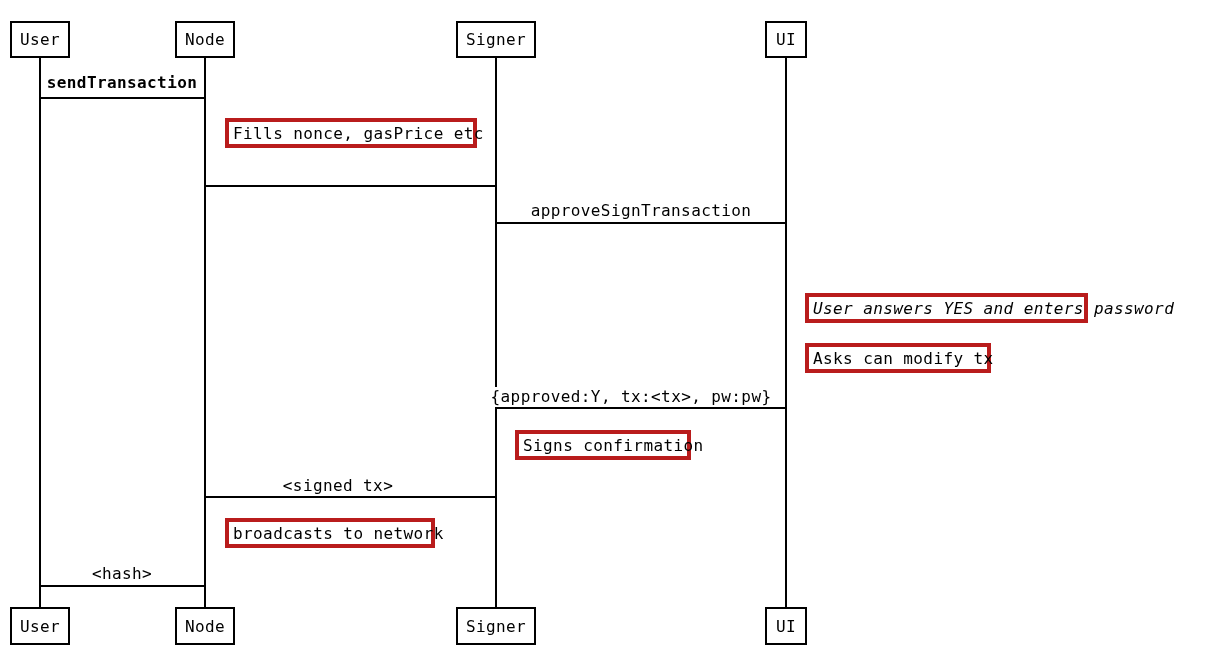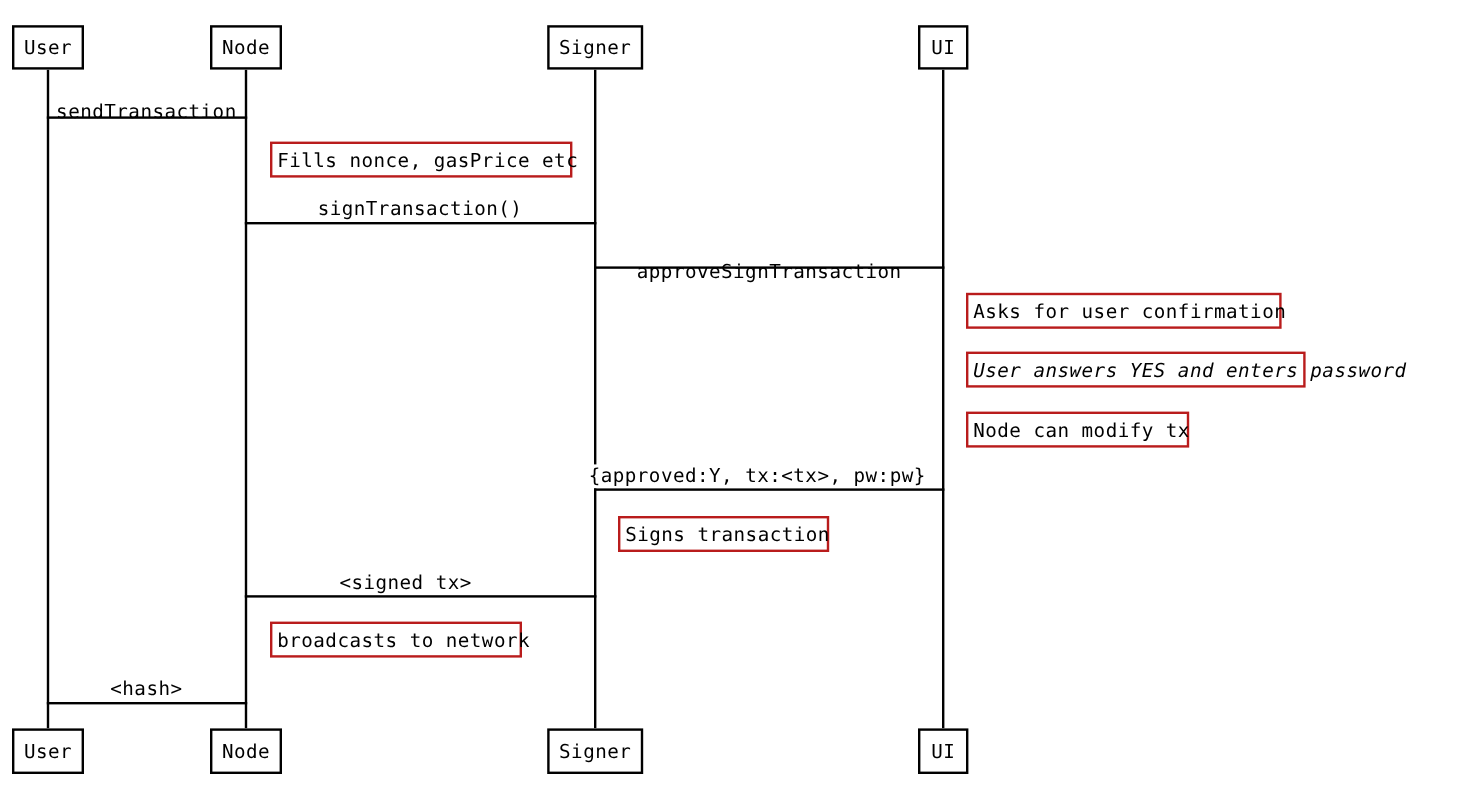--- a/index.html
+++ b/index.html
@@ -44,21 +44,21 @@
     line-height: 20px;
     white-space: nowrap;
     transform: translateX(-50%);
     background: #ffffff;
     z-index: 2;
     padding: 0 2px;
   }
   .note {
     position: absolute;
     height: 30px;
-    border: 2px solid #b91c1c;
+    border: 4px solid #b91c1c;
     background: #ffffff;
     display: flex;
     align-items: center;
     padding-left: 4px;
     white-space: nowrap;
     overflow: visible;
     z-index: 4;
   }
 </style>
 </head>
@@ -74,39 +74,37 @@
   <div class="actor" style="left:10px; top:21px; width:60px;">User</div>
   <div class="actor" style="left:175px; top:21px; width:60px;">Node</div>
   <div class="actor" style="left:456px; top:21px; width:80px;">Signer</div>
   <div class="actor" style="left:765px; top:21px; width:42px;">UI</div>
 
   <div class="actor" style="left:10px; top:607px; width:60px; height:38px;">User</div>
   <div class="actor" style="left:175px; top:607px; width:60px; height:38px;">Node</div>
   <div class="actor" style="left:456px; top:607px; width:80px; height:38px;">Signer</div>
   <div class="actor" style="left:765px; top:607px; width:42px; height:38px;">UI</div>
 
-  <div class="msg-label" style="left:122px; top:83px;">sendTransaction</div>
+  <div class="msg-label" style="left:122px; top:73px;font-weight:bold;">sendTransaction</div>
   <div class="msg-line" style="left:39px; top:97px; width:167px;"></div>
 
   <div class="note" style="left:225px; top:118px; width:252px;">Fills nonce, gasPrice etc</div>
 
-  <div class="msg-label" style="left:350px; top:164px;">signTransaction()</div>
   <div class="msg-line" style="left:204px; top:185px; width:293px;"></div>
 
-  <div class="msg-label" style="left:641px; top:201px;margin-top:16px;">approveSignTransaction</div>
+  <div class="msg-label" style="left:641px; top:201px;">approveSignTransaction</div>
   <div class="msg-line" style="left:495px; top:222px; width:292px;"></div>
 
-  <div class="note" style="left:805px; top:244px; width:263px;">Asks for user confirmation</div>
   <div class="note" style="left:805px; top:293px; width:283px;font-style:italic;">User answers YES and enters password</div>
-  <div class="note" style="left:805px; top:343px; width:186px;">Node can modify tx</div>
+  <div class="note" style="left:805px; top:343px; width:186px;">Asks can modify tx</div>
 
   <div class="msg-label" style="left:631px; top:387px;">{approved:Y, tx:&lt;tx&gt;, pw:pw}</div>
   <div class="msg-line" style="left:495px; top:407px; width:292px;"></div>
 
-  <div class="note" style="left:515px; top:430px; width:176px;">Signs transaction</div>
+  <div class="note" style="left:515px; top:430px; width:176px;">Signs confirmation</div>
 
   <div class="msg-label" style="left:338px; top:476px;">&lt;signed tx&gt;</div>
   <div class="msg-line" style="left:204px; top:496px; width:293px;"></div>
 
   <div class="note" style="left:225px; top:518px; width:210px;">broadcasts to network</div>
 
   <div class="msg-label" style="left:122px; top:564px;">&lt;hash&gt;</div>
   <div class="msg-line" style="left:39px; top:585px; width:167px;"></div>
 
 </div>

